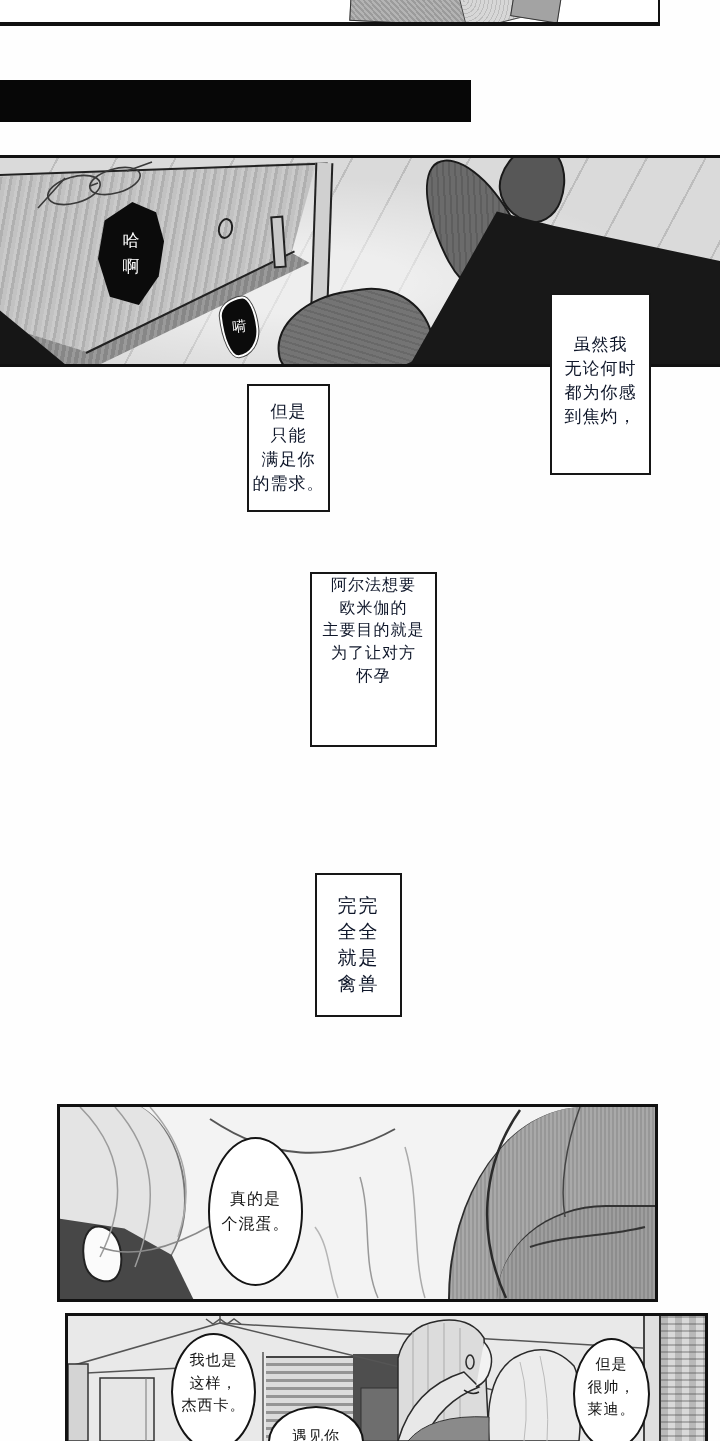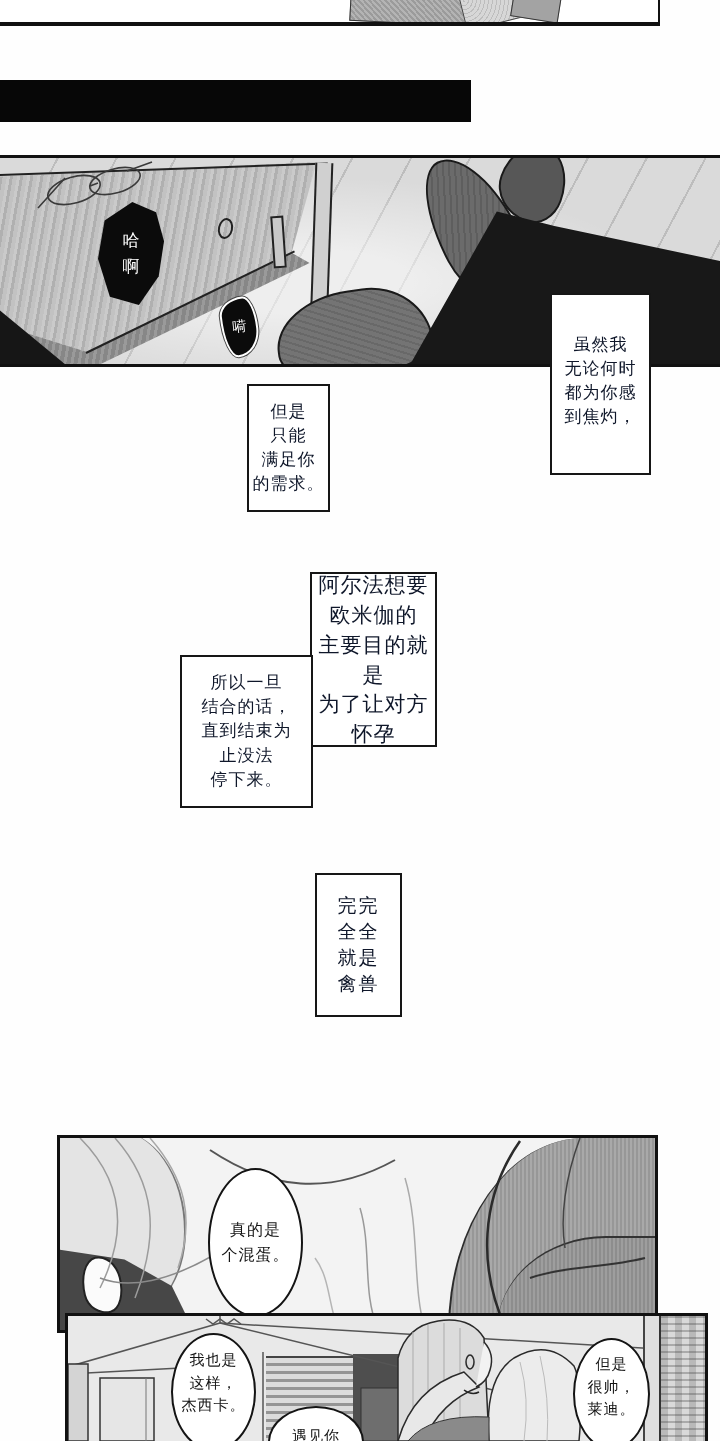--- a/index.html
+++ b/index.html
@@ -68,27 +68,27 @@
         border:2px solid #fff;box-shadow:0 0 0 1px #444;
         border-radius:65% 35% 60% 40%/30% 55% 45% 70%;transform:rotate(-6deg);
         display:flex;align-items:center;justify-content:center;color:#fff;font-size:14px;}
 
   
   .cap{background:#fff;border:2px solid #161616;box-sizing:border-box;
        display:flex;justify-content:center;text-align:center;
        font-size:17px;line-height:1.42;letter-spacing:1px;color:#0f172a;}
   .cap-anxious{left:550px;top:293px;width:101px;height:182px;align-items:flex-start;padding-top:38px;}
   .cap-needs{left:247px;top:384px;width:83px;height:128px;align-items:center;}
-  .cap-alpha{left:310px;top:572px;width:127px;height:175px;align-items:center;font-size:21px;}
+  .cap-alpha{left:310px;top:572px;width:127px;height:175px;font-size:16px;}
   .cap-bond{left:180px;top:655px;width:133px;height:153px;align-items:center;}
   .cap-beast{left:315px;top:853px;width:87px;height:144px;align-items:center;
              font-size:19px;line-height:1.38;letter-spacing:2px;margin-top:20px;}
 
   
-  .panel3{left:57px;top:1135px;width:601px;height:198px;box-sizing:border-box;
+  .panel3{left:57px;top:1104px;width:601px;height:198px;box-sizing:border-box;
           border:3px solid #111;overflow:hidden;background:#f3f3f3;}
   .p3-right{right:0;top:0;width:205px;height:100%;
           background:repeating-linear-gradient(90deg,#a9a9a9 0 2px,#979797 2px 4px);
           border-top-left-radius:170px 240px;border-left:2px solid #2c2c2c;}
   .p3-arm{right:0;bottom:0;width:158px;height:92px;
           background:repeating-linear-gradient(90deg,#9e9e9e 0 2px,#8d8d8d 2px 4px);
           border-top-left-radius:110px 95px;border-top:2px solid #333;}
   .p3-hair{left:-8px;top:-8px;width:132px;height:188px;background:#e4e4e4;
           border-radius:0 70% 60% 40%;border-right:2px solid #777;}
   .p3-fabric{left:0;bottom:0;width:215px;height:98px;background:#474747;
@@ -167,27 +167,20 @@
 只能
 满足你
 的需求。</span>
   </div>
   <div class="abs cap cap-alpha">
     <span class="ml">阿尔法想要
 欧米伽的
 主要目的就是
 为了让对方
 怀孕</span>
-  </div>
-  <div class="abs cap cap-bond">
-    <span class="ml">所以一旦
-结合的话，
-直到结束为
-止没法
-停下来。</span>
   </div>
   <div class="abs cap cap-beast">
     <span class="ml">完完
 全全
 就是
 禽兽</span>
   </div>
 
   <div class="abs panel3">
     <div class="abs p3-right"></div>

